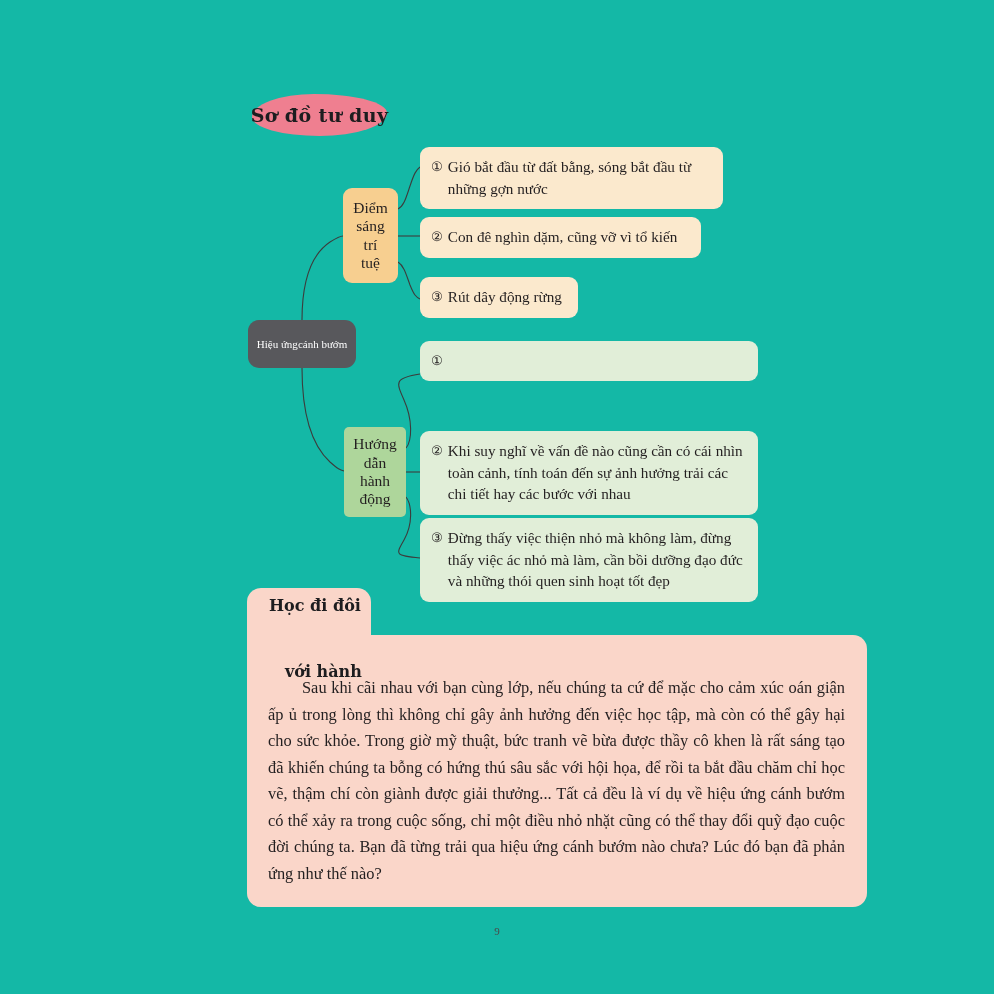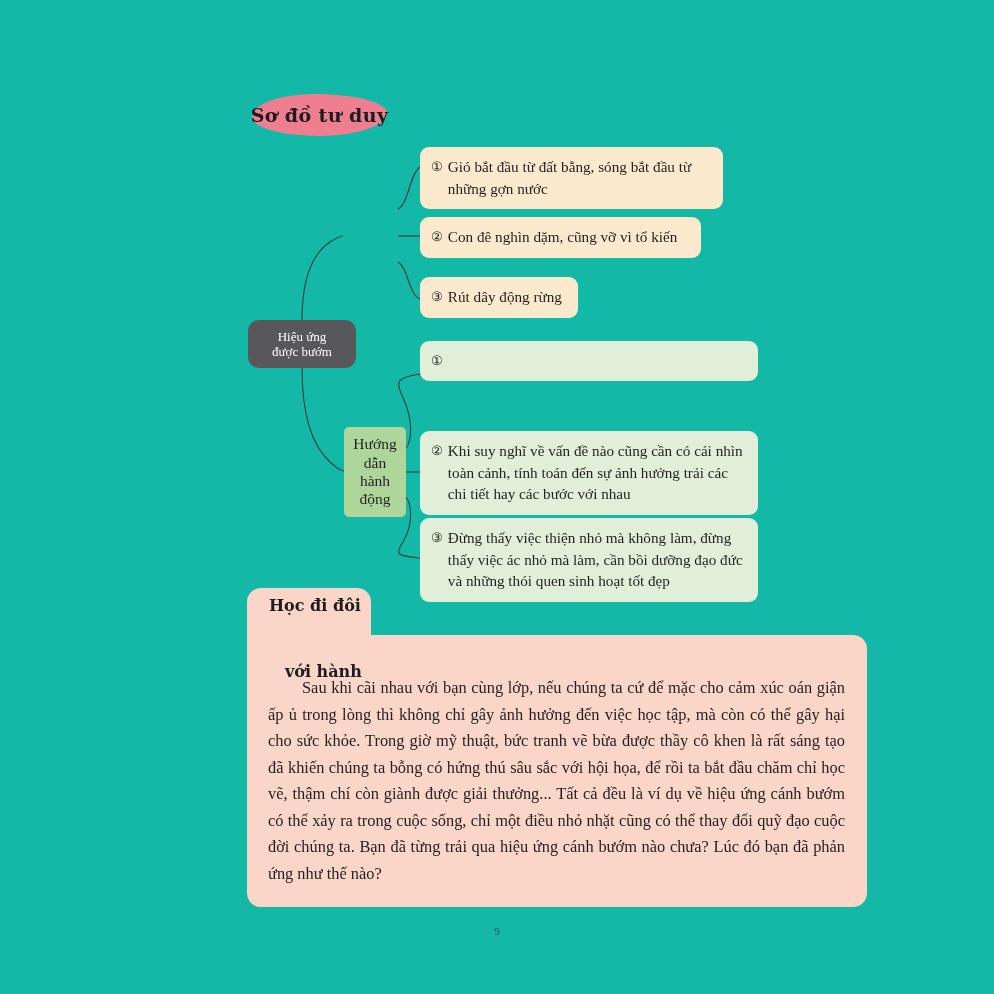--- a/index.html
+++ b/index.html
@@ -67,22 +67,22 @@
 
   
   .node-center {
     left: 248px;
     top: 320px;
     width: 108px;
     height: 48px;
     background: #58585c;
     border-radius: 11px;
     color: #ffffff;
-    font-size: 13px;
-    flex-direction: column;
+    font-size: 11px;
+    flex-direction: row;
   }
 
   
   .node-branch {
     flex-direction: column;
     font-size: 15.5px;
     color: #231f20;
   }
   .node-orange {
     left: 343px;
@@ -220,23 +220,29 @@
       <path d="M 398 262 C 404 266 406 274 410 285 C 414 295 416 297 420 299"></path>
 
       <path d="M 406 448 C 412 441 413 420 404 400 C 396 382 394 378 420 374"></path>
       <path d="M 406 472 L 420 472"></path>
       <path d="M 406 497 C 412 505 413 524 404 540 C 396 554 394 556 420 558"></path>
     </g>
   </svg>
 
   <div class="node node-center">
     <span>Hiệu ứng</span>
-    <span>được bướm</span>
-  </div>
-
+    <span>cánh bướm</span>
+  </div>
+
+  <div class="node node-branch node-orange">
+    <span>Điểm</span>
+    <span>sáng</span>
+    <span>trí</span>
+    <span>tuệ</span>
+  </div>
 
   <div class="leaf leaf-orange" id="leaf-o1">
     <span class="num">①</span>
     <span class="txt">Gió bắt đầu từ đất bằng, sóng bắt đầu từ những gợn nước</span>
   </div>
   <div class="leaf leaf-orange" id="leaf-o2">
     <span class="num">②</span>
     <span class="txt">Con đê nghìn dặm, cũng vỡ vì tổ kiến</span>
   </div>
   <div class="leaf leaf-orange" id="leaf-o3">

